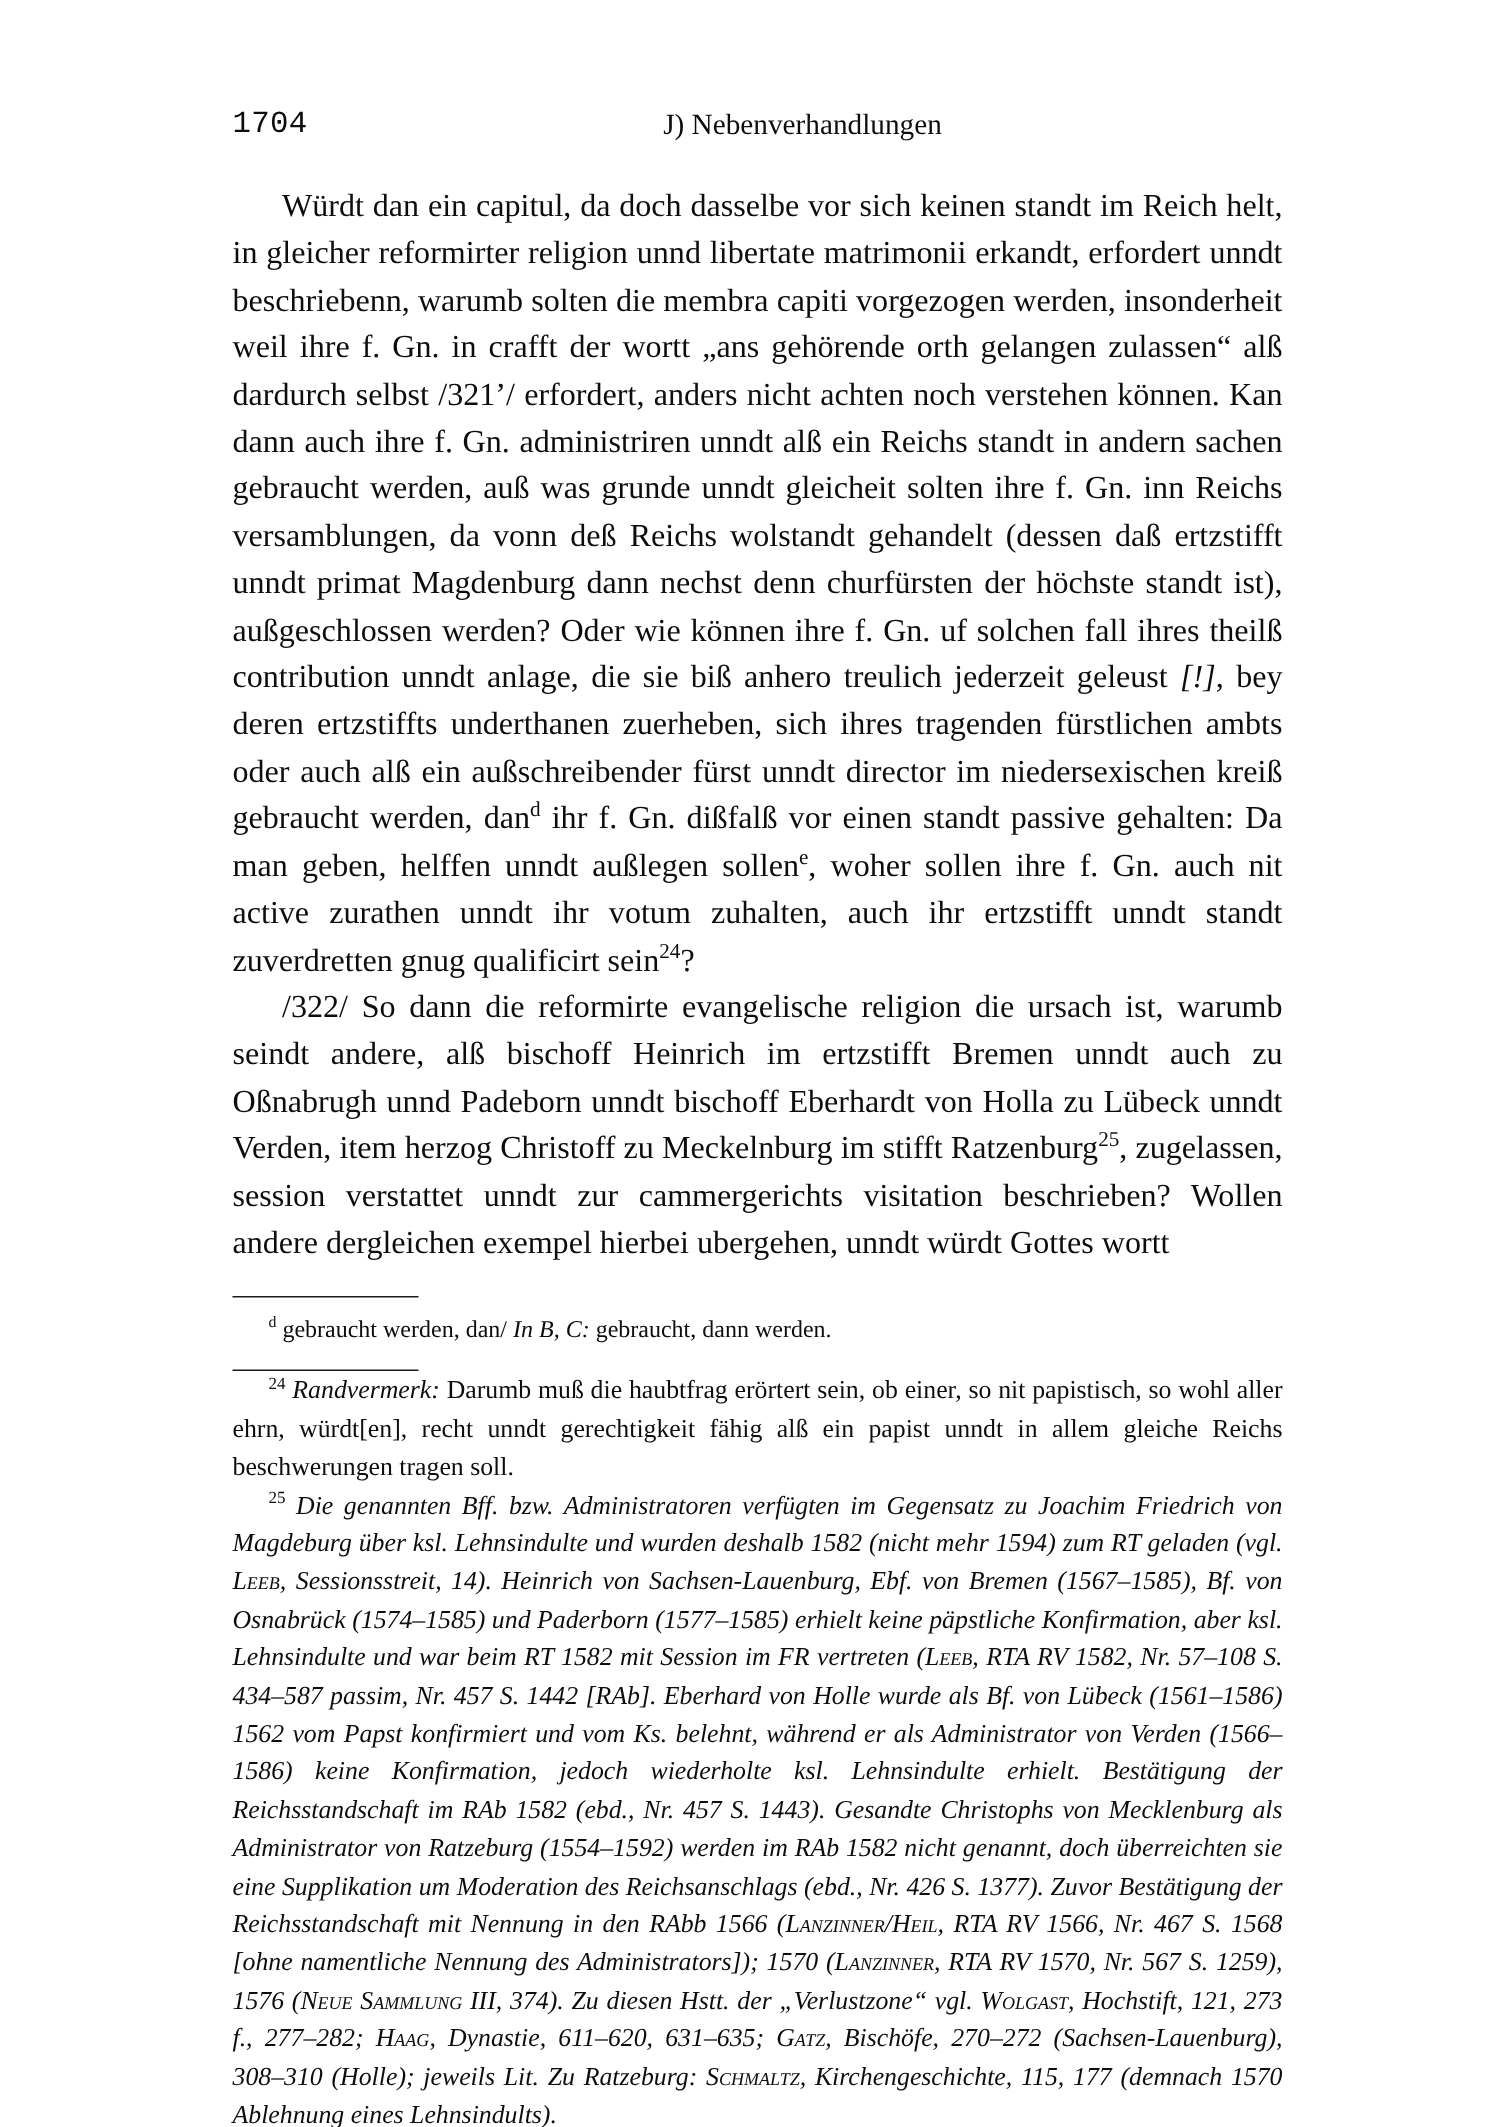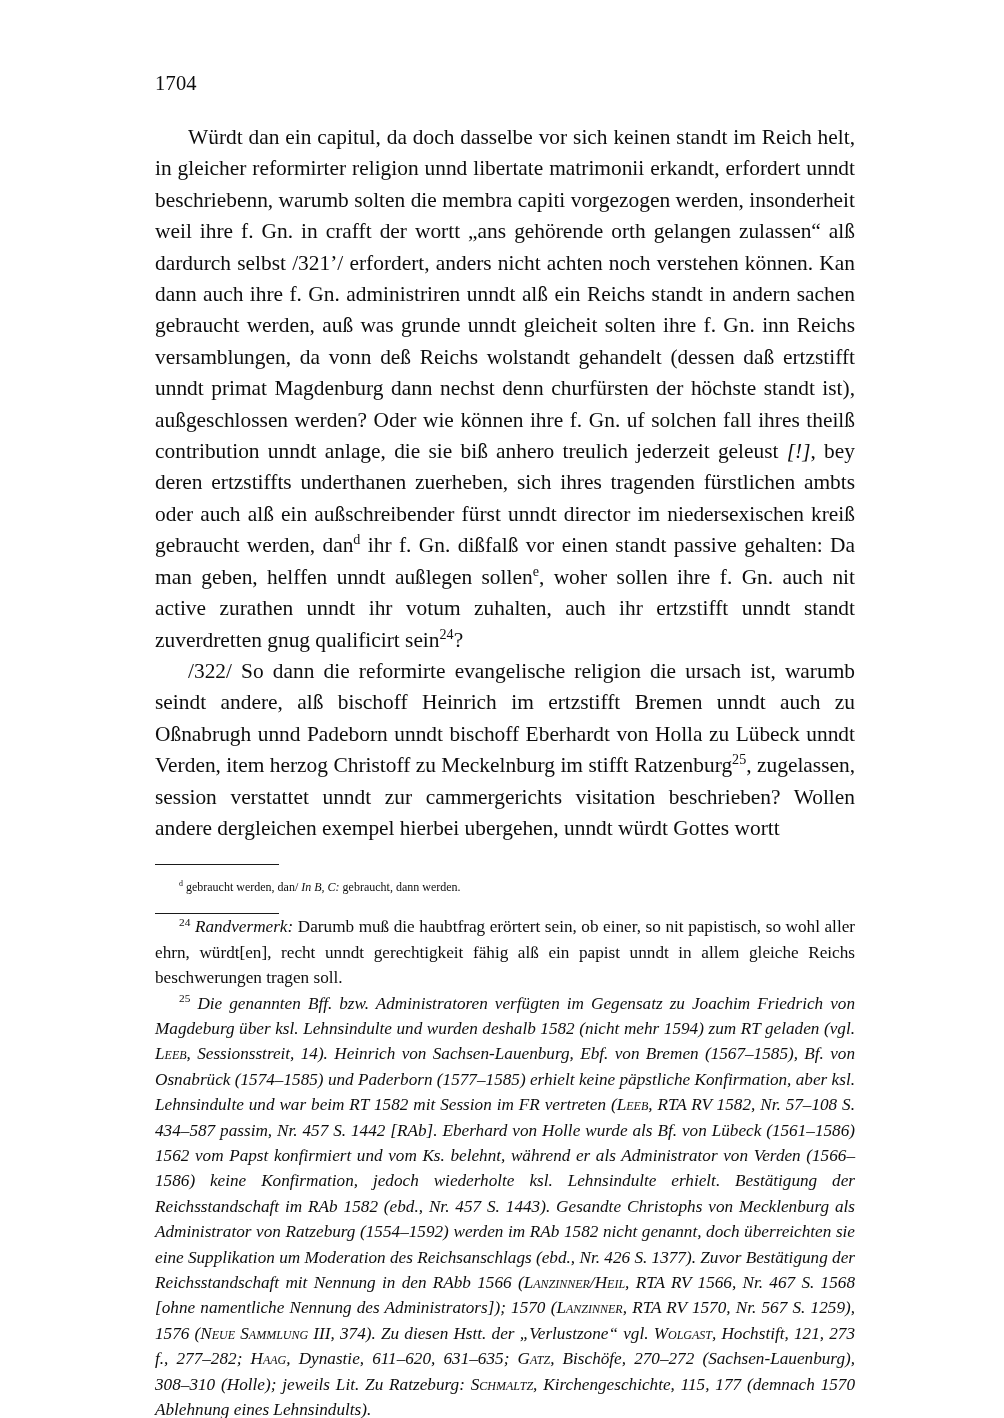--- a/index.html
+++ b/index.html
@@ -26,20 +26,21 @@
   .runhead {
     position: relative;
     height: 34px;
     font-size: 20.5px;
   }
   .runhead .folio {
     position: absolute;
     left: 0;
     top: 0;
     letter-spacing: 0.2px;
+    font-family: Liberation Mono, monospace;
   }
   .runhead .title {
     position: absolute;
     left: 0;
     right: 0;
     top: 1px;
     text-align: center;
     padding-left: 60px;
     font-size: 19.5px;
   }
@@ -63,21 +64,21 @@
   }
   .it { font-style: italic; }
   
   .rule {
     width: 124px;
     height: 1px;
     background: #1a1a1a;
     margin: 0;
   }
   .apparatus-letters {
-    font-size: 12px;
+    font-size: 16px;
     line-height: 26px;
     margin-top: 9px;
   }
   .apparatus-letters .line {
     text-indent: 24px;
   }
   .apparatus-notes {
     font-size: 17.2px;
     line-height: 25.4px;
     text-align: justify;
@@ -99,20 +100,21 @@
   .spacer-rule2 { margin-top: 13px; }
 </style>
 </head>
 <body>
 
 <div class="page">
   <div class="content">
 
     <div class="runhead">
       <span class="folio">1704</span>
+      <span class="title">J) Nebenverhandlungen</span>
     </div>
 
     <div class="body-text">
       <p><span>Würdt dan ein capitul, da doch dasselbe vor sich keinen standt im Reich helt, in gleicher reformirter religion unnd libertate matrimonii erkandt, erfordert unndt beschriebenn, warumb solten die membra capiti vorgezogen werden, insonderheit weil ihre f. Gn. in crafft der wortt „ans gehörende orth gelangen zulassen“ alß dardurch selbst /321’/ erfordert, anders nicht achten noch verstehen können. Kan dann auch ihre f. Gn. administriren unndt alß ein Reichs standt in andern sachen gebraucht werden, auß was grunde unndt gleicheit solten ihre f. Gn. inn Reichs versamblungen, da vonn deß Reichs wolstandt gehandelt (dessen daß ertzstifft unndt primat Magdenburg dann nechst denn churfürsten der höchste standt ist), außgeschlossen werden? Oder wie können ihre f. Gn. uf solchen fall ihres theilß contribution unndt anlage, die sie biß anhero treulich jederzeit geleust </span><span class="it">[!]</span><span>, bey deren ertzstiffts underthanen zuerheben, sich ihres tragenden fürstlichen ambts oder auch alß ein außschreibender fürst unndt director im niedersexischen kreiß gebraucht werden, dan</span><sup>d</sup><span> ihr f. Gn. dißfalß vor einen standt passive gehalten: Da man geben, helffen unndt außlegen sollen</span><sup>e</sup><span>, woher sollen ihre f. Gn. auch nit active zurathen unndt ihr votum zuhalten, auch ihr ertzstifft unndt standt zuverdretten gnug qualificirt sein</span><sup>24</sup><span>?</span></p>
       <p><span>/322/ So dann die reformirte evangelische religion die ursach ist, warumb seindt andere, alß bischoff Heinrich im ertzstifft Bremen unndt auch zu Oßnabrugh unnd Padeborn unndt bischoff Eberhardt von Holla zu Lübeck unndt Verden, item herzog Christoff zu Meckelnburg im stifft Ratzenburg</span><sup>25</sup><span>, zugelassen, session verstattet unndt zur cammergerichts visitation beschrieben? Wollen andere dergleichen exempel hierbei ubergehen, unndt würdt Gottes wortt</span></p>
     </div>
 
     <div class="rule spacer-rule"></div>
 
     <div class="apparatus-letters">

